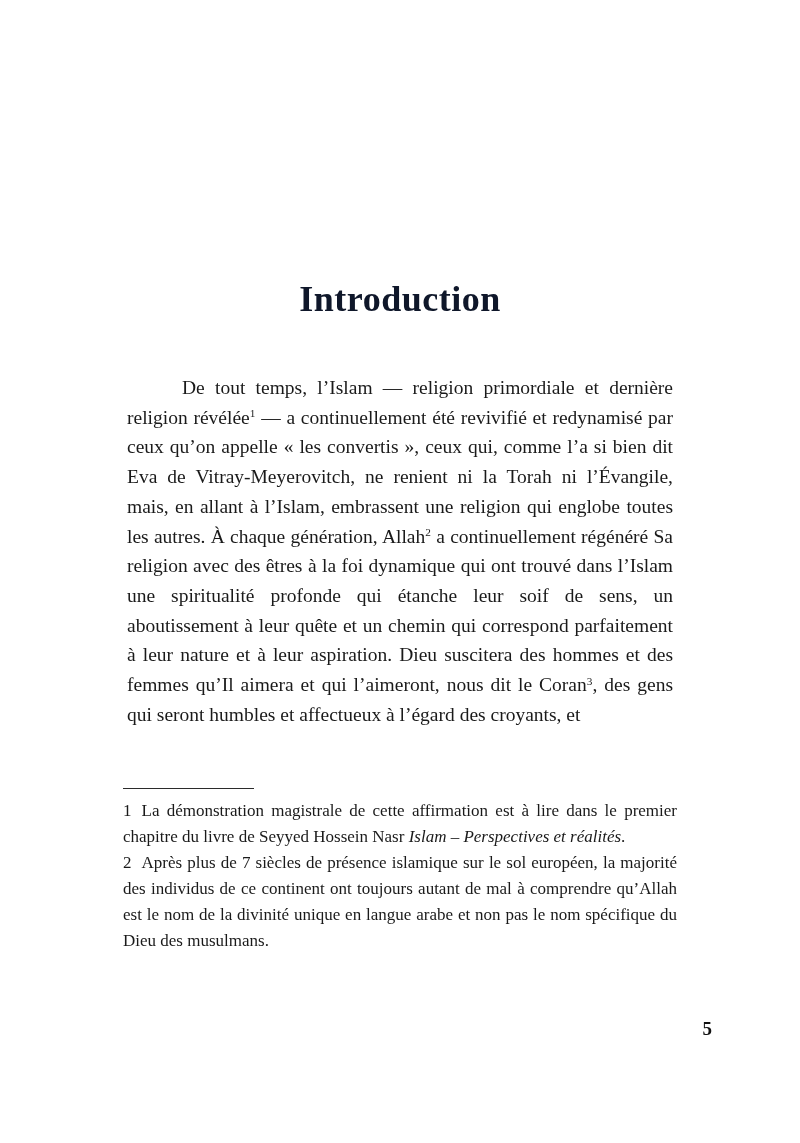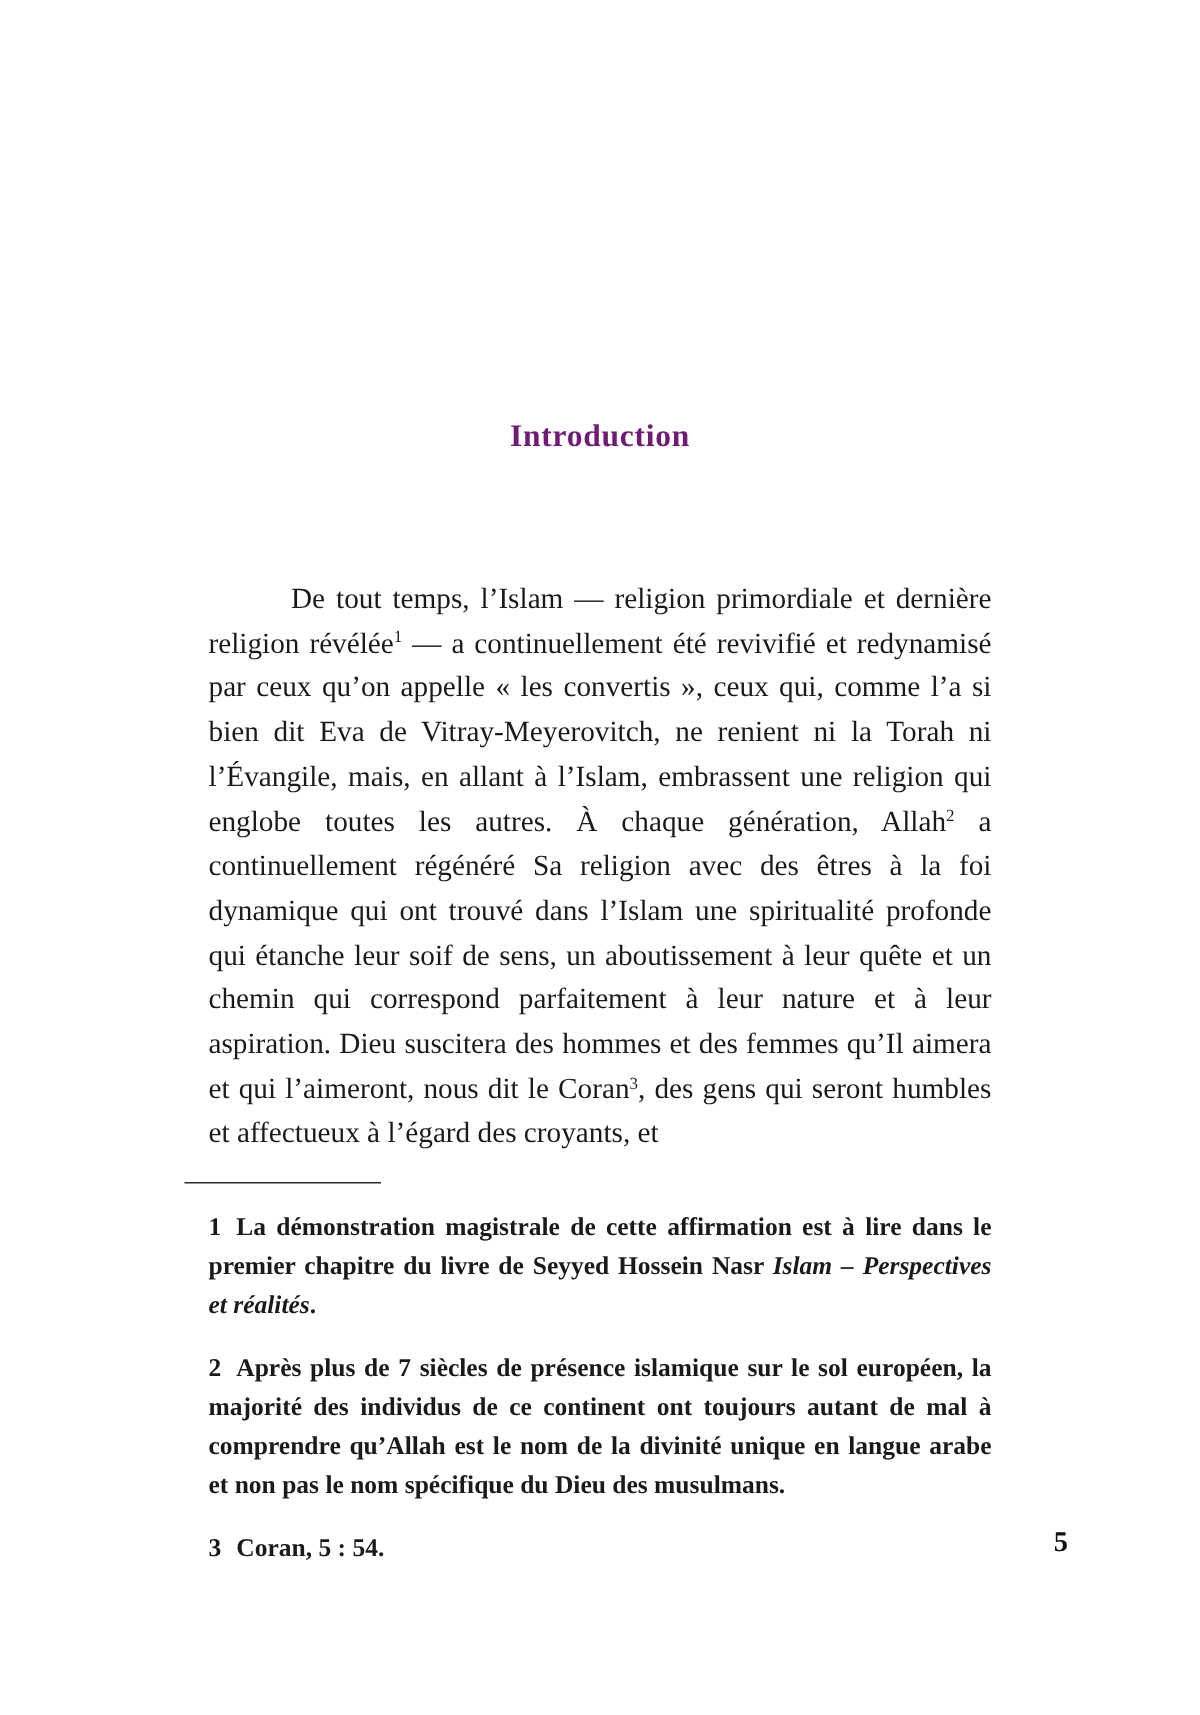--- a/index.html
+++ b/index.html
@@ -16,33 +16,33 @@
     font-family: "Liberation Serif", "DejaVu Serif", serif;
     color: #161616;
   }
   .chapter-title {
     position: absolute;
     top: 278px;
     left: 0;
     width: 100%;
     margin: 0;
     text-align: center;
-    font-size: 21px;
+    font-size: 36px;
     font-weight: 700;
     letter-spacing: 0.5px;
-    color: #701a75;
+    color: #0f172a;
   }
   .body-block {
     position: absolute;
     top: 369px;
     left: 123px;
     width: 554px;
   }
   .body-paragraph {
-    margin: 16px;
+    margin: 4px;
     font-size: 19.5px;
     line-height: 29.7px;
     text-align: justify;
     text-indent: 55px;
     color: #1a1a1a;
   }
   .fn-ref {
     font-size: 0.58em;
     line-height: 0;
     position: relative;
@@ -55,26 +55,25 @@
     width: 554px;
   }
   .footnote-separator {
     width: 131px;
     height: 0;
     border: none;
     border-top: 1.5px solid #2b2b2b;
     margin: 0 0 9px 0;
   }
   .footnote {
-    margin: 16px;
+    margin: 0;
     font-size: 17px;
     line-height: 26px;
     text-align: justify;
     color: #1a1a1a;
-    font-weight: bold;
   }
   .fn-num {
     margin-right: 10px;
   }
   .fn-italic {
     font-style: italic;
   }
   .page-number {
     position: absolute;
     top: 1018px;
@@ -95,18 +94,17 @@
     <p class="body-paragraph"><span>De tout temps, l’Islam — religion primordiale et dernière religion révélée</span><span class="fn-ref">1</span><span> — a continuellement été revivifié et redynamisé par ceux qu’on appelle « les convertis », ceux qui, comme l’a si bien dit Eva de Vitray-Meyerovitch, ne renient ni la Torah ni l’Évangile, mais, en allant à l’Islam, embrassent une religion qui englobe toutes les autres. À chaque génération, Allah</span><span class="fn-ref">2</span><span> a continuellement régénéré Sa religion avec des êtres à la foi dynamique qui ont trouvé dans l’Islam une spiritualité profonde qui étanche leur soif de sens, un aboutissement à leur quête et un chemin qui correspond parfaitement à leur nature et à leur aspiration. Dieu suscitera des hommes et des femmes qu’Il aimera et qui l’aimeront, nous dit le Coran</span><span class="fn-ref">3</span><span>, des gens qui seront humbles et affectueux à l’égard des croyants, et</span></p>
   </div>
 
   <div class="footnotes-block">
     <hr class="footnote-separator">
 
     <p class="footnote"><span class="fn-num">1</span><span>La démonstration magistrale de cette affirmation est à lire dans le premier chapitre du livre de Seyyed Hossein Nasr </span><span class="fn-italic">Islam – Perspectives et réalités</span><span>.</span></p>
 
     <p class="footnote"><span class="fn-num">2</span><span>Après plus de 7 siècles de présence islamique sur le sol européen, la majorité des individus de ce continent ont toujours autant de mal à comprendre qu’Allah est le nom de la divinité unique en langue arabe et non pas le nom spécifique du Dieu des musulmans.</span></p>
 
-    <p class="footnote"><span class="fn-num">3</span><span>Coran, 5 : 54.</span></p>
   </div>
 
   <div class="page-number">5</div>
 
 </div>
 
 </body></html>

